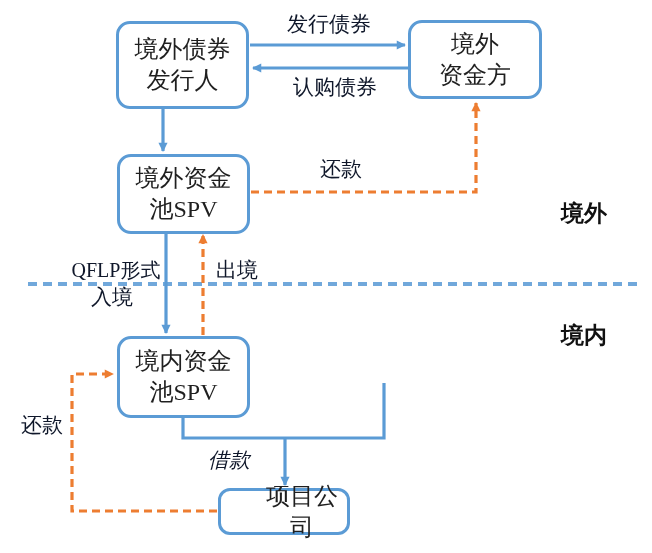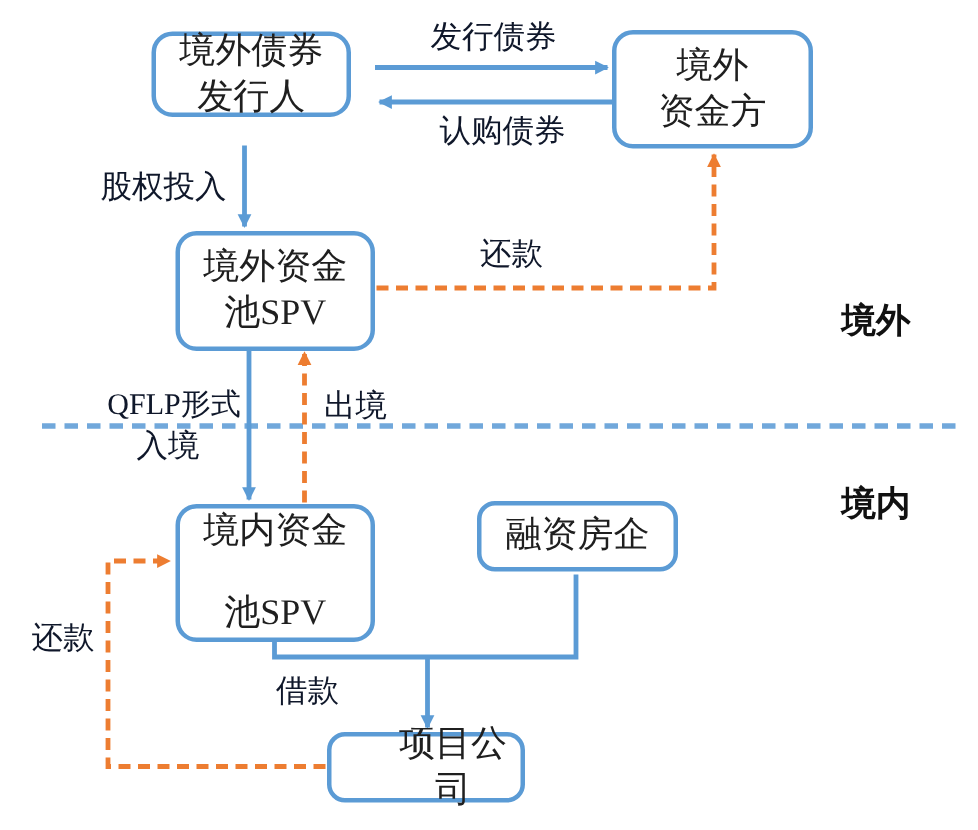--- a/index.html
+++ b/index.html
@@ -73,63 +73,59 @@
 
     <path d="M285,438 L285,485" fill="none" stroke-width="3.2" marker-end="url(#arrow-blue)" stroke="#5B9BD5"></path>
 
     <path d="M251,192 L476,192 L476,103" fill="none" stroke-width="3.2" stroke-dasharray="8 5" marker-end="url(#arrow-orange)" stroke="#ED7D31"></path>
 
     <path d="M203,335 L203,235" fill="none" stroke-width="3.2" stroke-dasharray="8 5" marker-end="url(#arrow-orange)" stroke="#ED7D31"></path>
 
     <path d="M217,511 L72,511 L72,374 L113,374" fill="none" stroke-width="3.2" stroke-dasharray="8 5" marker-end="url(#arrow-orange)" stroke="#ED7D31"></path>
   </svg>
 
-  <div class="node" style="left:101px;top:21px;width:133px;height:57px;">
+  <div class="node" style="left:116px;top:21px;width:133px;height:88px;">
     <span>境外债券</span>
     <span>发行人</span>
   </div>
 
   <div class="node" style="left:408px;top:20px;width:134px;height:79px;">
     <span>境外</span>
     <span>资金方</span>
   </div>
 
   <div class="node" style="left:117px;top:154px;width:133px;height:80px;">
     <span>境外资金</span>
     <span>池SPV</span>
   </div>
 
-  <div class="node" style="left:117px;top:336px;width:133px;height:92px;justify-content:space-between;">
+  <div class="node" style="left:117px;top:336px;width:133px;height:82px;">
     <span>境内资金</span>
     <span>池SPV</span>
   </div>
 
-  <div class="node" style="left:318px;top:334px;width:134px;height:47px;border-radius:12px;">
-    <span>融资房企</span>
-  </div>
 
   <div class="node" style="left:218px;top:488px;width:132px;height:47px;border-radius:12px;padding-left:36px;">
     <span>项目公司</span>
   </div>
 
   <div class="edge-label" style="left:280px;top:13px;width:98px;">发行债券</div>
 
   <div class="edge-label" style="left:286px;top:76px;width:98px;text-align:center;">认购债券</div>
 
-  <div class="edge-label" style="left:63px;top:113px;width:92px;">股权投入</div>
 
   <div class="edge-label" style="left:315px;top:158px;width:52px;">还款</div>
 
   <div class="edge-label" style="left:66px;top:259px;width:100px;font-size:20px;">QFLP形式</div>
 
   <div class="edge-label" style="left:80px;top:286px;width:64px;">入境</div>
 
   <div class="edge-label" style="left:210px;top:259px;width:54px;">出境</div>
 
   <div class="edge-label" style="left:18px;top:414px;width:48px;">还款</div>
 
-  <div class="edge-label" style="left:180px;top:449px;width:50px;">借款</div>
+  <div class="edge-label" style="left:204px;top:449px;width:50px;font-style:italic;">借款</div>
 
   <div class="region-label" style="left:561px;top:198px;">境外</div>
 
   <div class="region-label" style="left:561px;top:320px;">境内</div>
 
 </div>
 
 </body></html>

